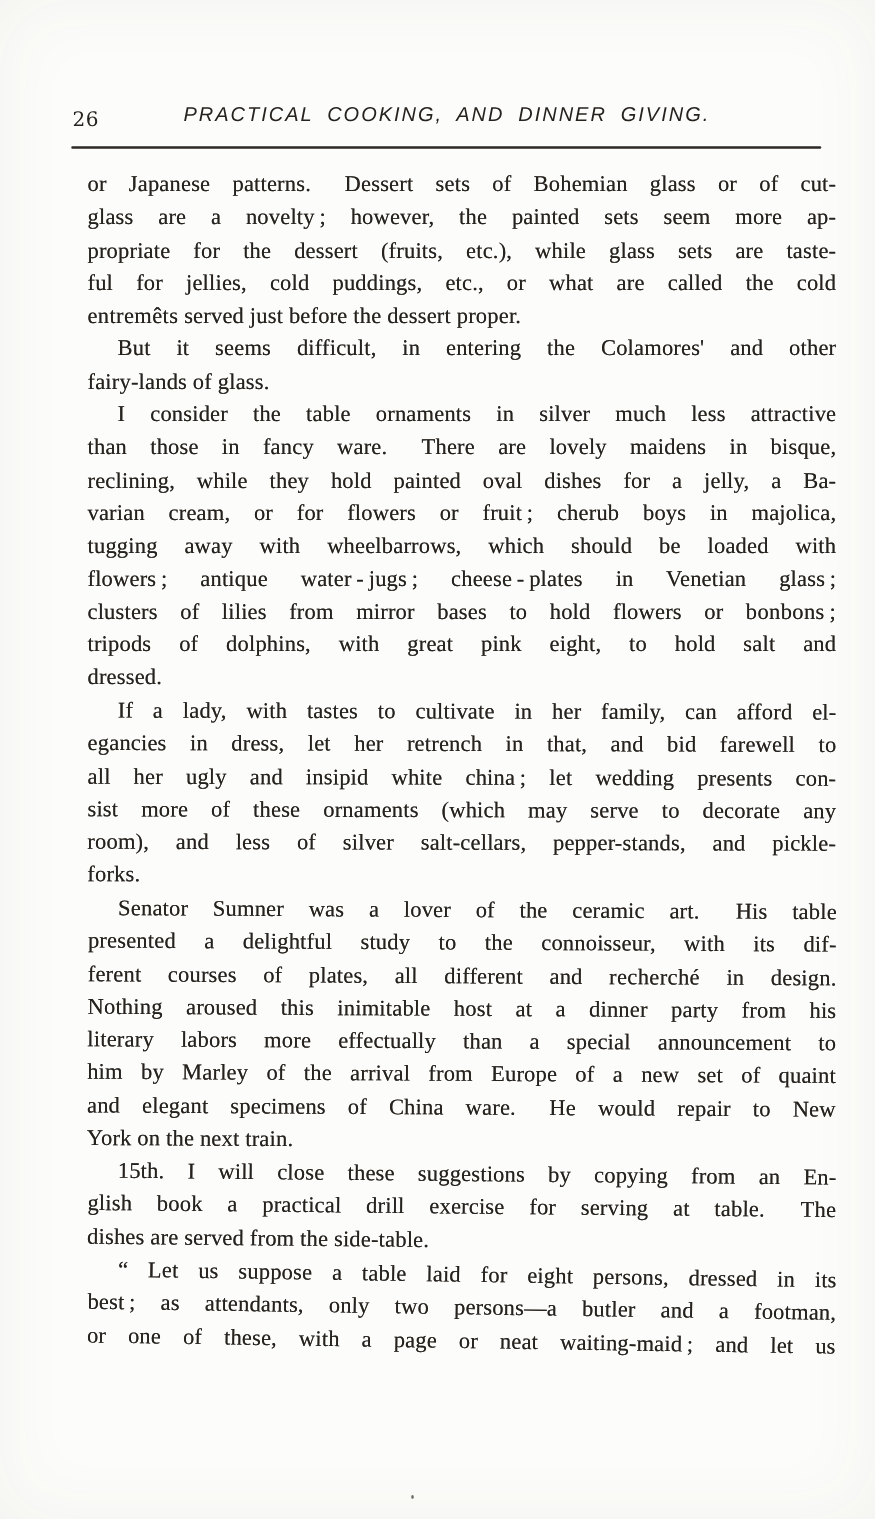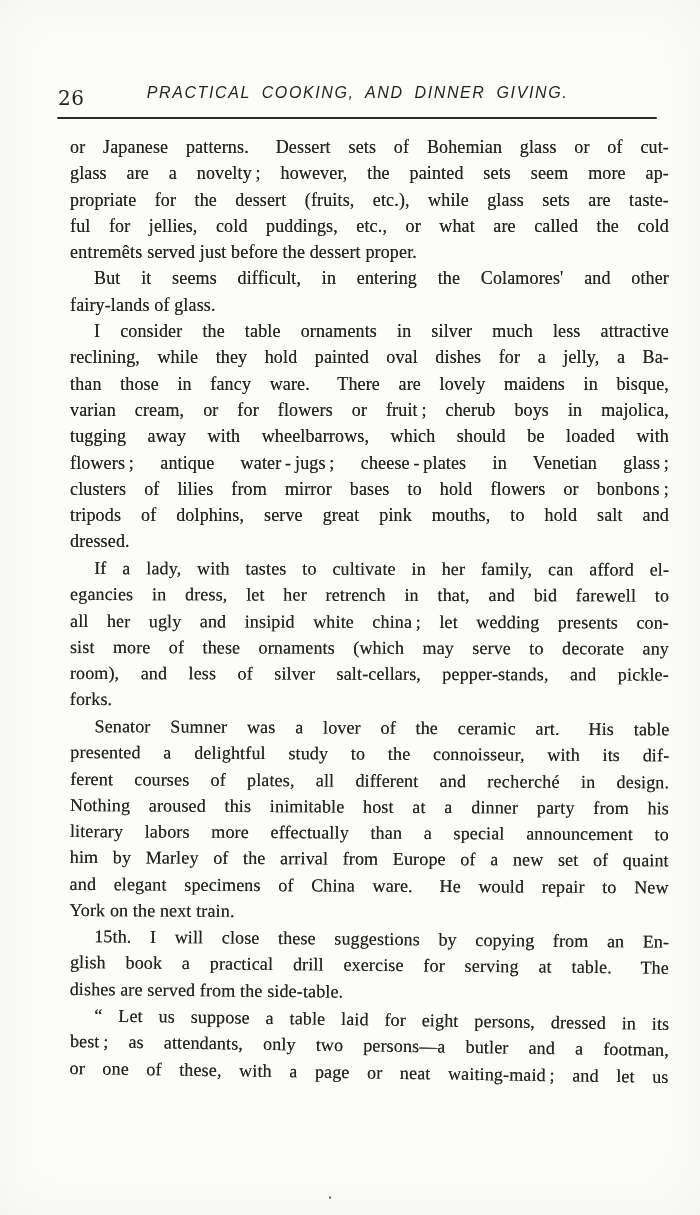--- a/index.html
+++ b/index.html
@@ -11,21 +11,21 @@
     overflow:hidden;
     font-family:"Liberation Serif", serif;
     color:#26221e;
     filter:blur(.22px);
   }
   .hdr{
     position:absolute;left:58px;top:84px;width:599px;height:22px;
   }
   .pgnum{
     position:absolute;left:0;top:2px;
-    font-size:20px;letter-spacing:.5px;
+    font-size:16px;letter-spacing:.5px;
     font-family:"DejaVu Serif", serif;
   }
   .rtitle{
     display:block;text-align:center;
     font-family:Liberation Sans, sans-serif;
     font-style:italic;font-size:16px;
     letter-spacing:1.6px;word-spacing:5px;
     white-space:nowrap;
   }
   .rule{
@@ -73,27 +73,27 @@
         <div class="line"><span>propriate for the dessert (fruits, etc.), while glass sets are taste-</span></div>
         <div class="line"><span>ful for jellies, cold puddings, etc., or what are called the cold</span></div>
         <div class="line flush"><span class="it">entremêts</span><span> served just before the dessert proper.</span></div>
       </div>
       <div class="para">
         <div class="line first"><span>But it seems difficult, in entering the Colamores' and other</span></div>
         <div class="line flush"><span>fairy-lands of glass.</span></div>
       </div>
       <div class="para">
         <div class="line first"><span>I consider the table ornaments in silver much less attractive</span></div>
+        <div class="line"><span>than those in fancy ware.  There are lovely maidens in bisque,</span></div>
         <div class="line"><span>reclining, while they hold painted oval dishes for a jelly, a Ba-</span></div>
-        <div class="line"><span>than those in fancy ware.  There are lovely maidens in bisque,</span></div>
         <div class="line"><span>varian cream, or for flowers or fruit ; cherub boys in majolica,</span></div>
         <div class="line"><span>tugging away with wheelbarrows, which should be loaded with</span></div>
         <div class="line"><span>flowers ; antique water - jugs ; cheese - plates in Venetian glass ;</span></div>
         <div class="line"><span>clusters of lilies from mirror bases to hold flowers or </span><span class="it">bonbons ;</span></div>
-        <div class="line"><span>tripods of dolphins, serve great pink mouths, to hold salt and</span></div>
+        <div class="line"><span>tripods of dolphins, with great pink eight, to hold salt and</span></div>
         <div class="line flush"><span>dressed.</span></div>
       </div>
       <div class="para">
         <div class="line first"><span>If a lady, with tastes to cultivate in her family, can afford el-</span></div>
         <div class="line"><span>egancies in dress, let her retrench in that, and bid farewell to</span></div>
         <div class="line"><span>all her ugly and insipid white china ; let wedding presents con-</span></div>
         <div class="line"><span>sist more of these ornaments (which may serve to decorate any</span></div>
         <div class="line"><span>room), and less of silver salt-cellars, pepper-stands, and pickle-</span></div>
         <div class="line flush"><span>forks.</span></div>
       </div>

